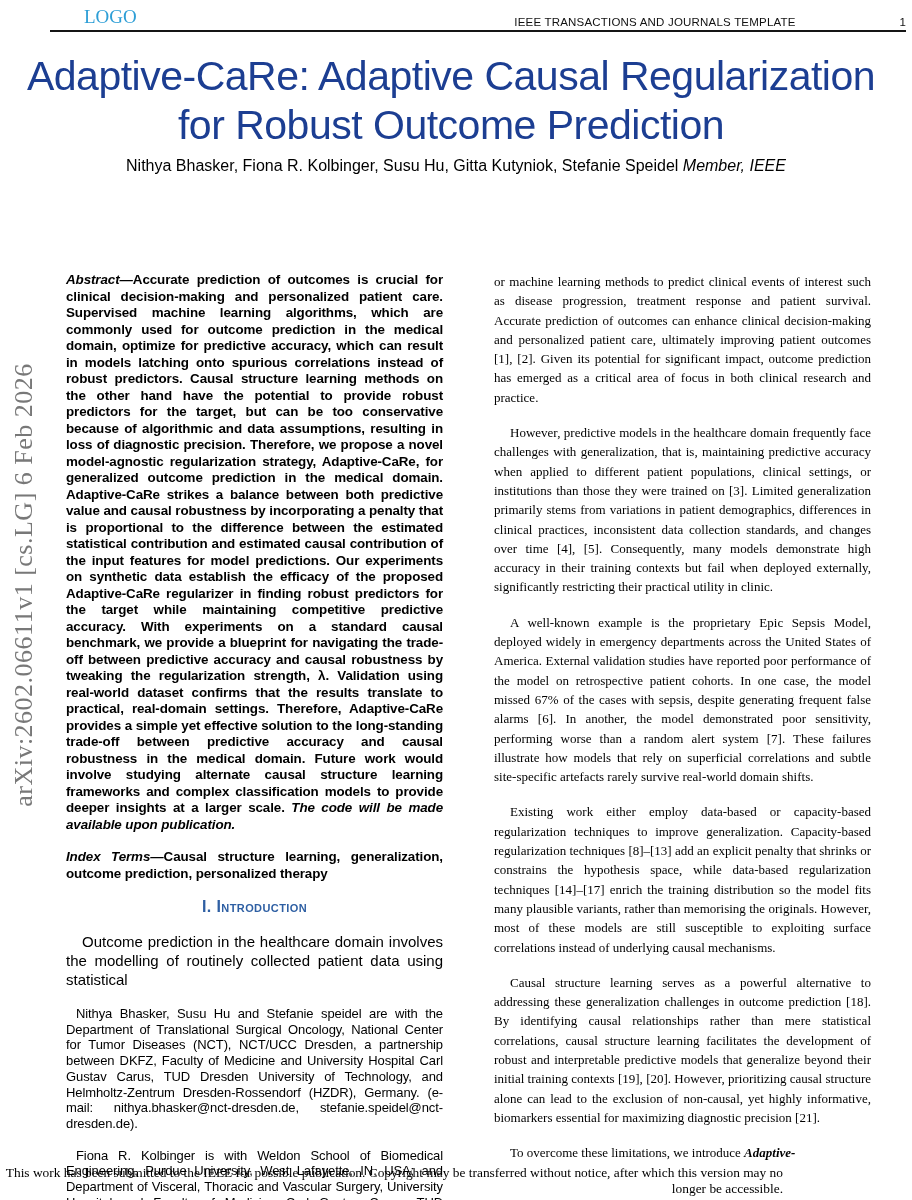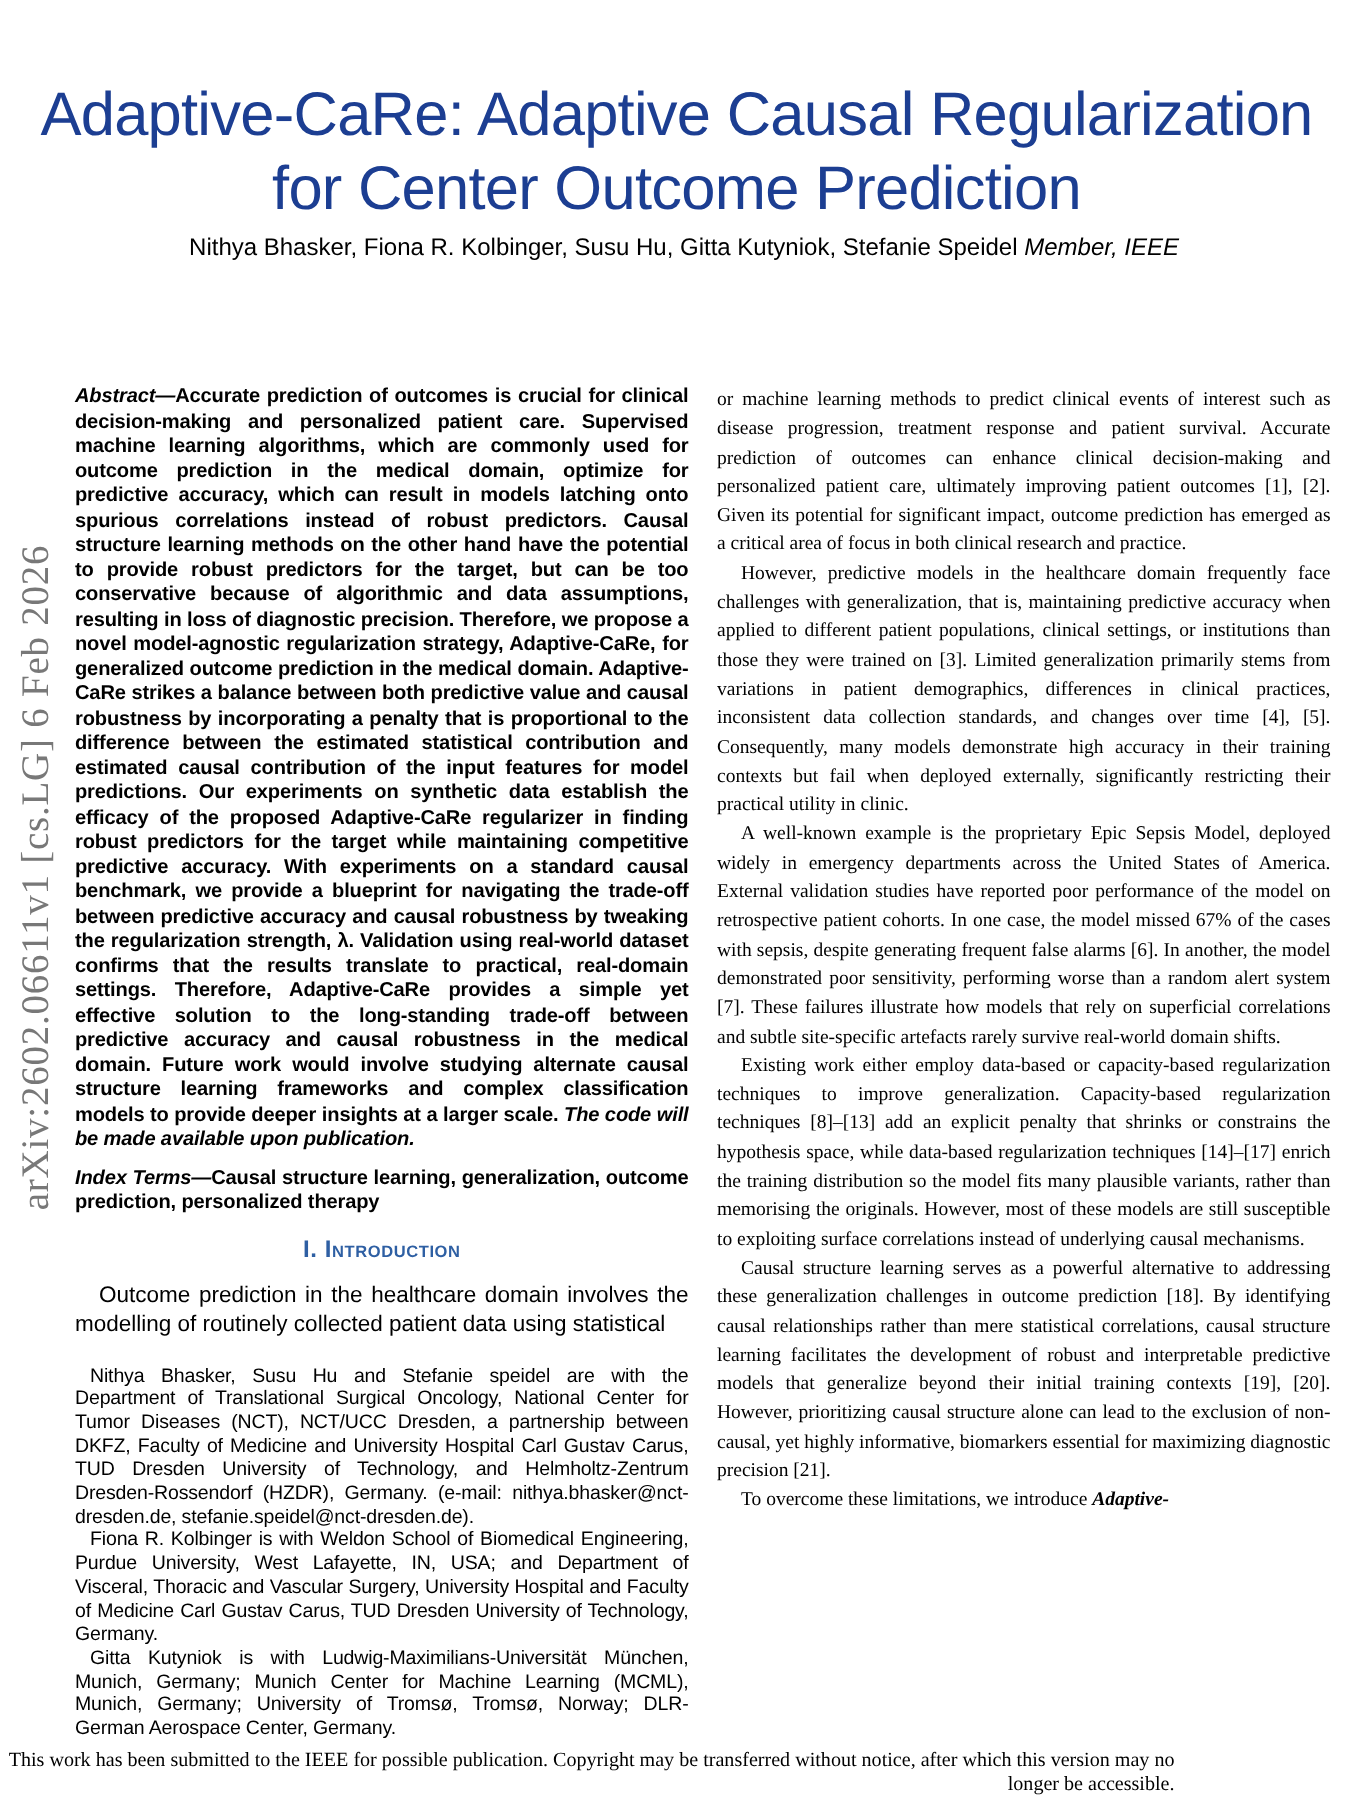--- a/index.html
+++ b/index.html
@@ -26,21 +26,21 @@
                font-family:"Liberation Sans",sans-serif;font-weight:400;
                font-size:41px;line-height:49px;color:#1c3e92;letter-spacing:-0.5px;}
   .authors{position:absolute;top:157px;left:0;width:912px;text-align:center;
            font-family:"Liberation Sans",sans-serif;font-size:16px;color:#000;}
   .authors .membership{font-style:italic;}
 
   
   .columns{position:absolute;top:256px;left:50px;display:flex;gap:19px;}
   .col{width:409px;}
 
-  p{margin:0;}
+  p{margin:16px;}
   .just{text-align:justify;hyphens:auto;-webkit-hyphens:auto;}
 
   .abstract{font-family:"Liberation Sans",sans-serif;font-weight:bold;
             font-size:13.4px;line-height:16.5px;letter-spacing:-0.1px;}
   .lbl{font-style:italic;}
   .it{font-style:italic;}
   .index-terms{margin-top:9px;}
 
   .sec-heading{margin-top:15px;margin-bottom:11px;text-align:center;
                font-family:"Liberation Sans",sans-serif;font-weight:700;
@@ -60,24 +60,34 @@
   .footer{position:absolute;bottom:3px;left:0;width:783px;text-align:right;
           font-family:"Liberation Serif",serif;font-size:13.4px;color:#000000;}
 </style>
 </head>
 <body>
 
 <div class="page">
 
   <div class="arxiv">arXiv:2602.06611v1  [cs.LG]  6 Feb 2026</div>
 
+  <div class="header">
+    <div class="header-row">
+      <span class="logo">LOGO</span>
+      <span class="header-right">
+        <span class="journal">IEEE TRANSACTIONS AND JOURNALS TEMPLATE</span>
+        <span class="pageno">1</span>
+      </span>
+    </div>
+    <div class="header-rule"></div>
+  </div>
 
   <div class="title-block">
     <div>Adaptive-CaRe: Adaptive Causal Regularization</div>
-    <div>for Center Outcome Prediction</div>
+    <div>for Robust Outcome Prediction</div>
   </div>
 
   <div class="authors">
     <span>Nithya Bhasker, Fiona R. Kolbinger, Susu Hu, Gitta Kutyniok, Stefanie Speidel </span><span class="membership">Member, IEEE</span>
   </div>
 
   <div class="columns">
 
     <div class="col left-col">
       <p class="abstract just"><i class="lbl">Abstract—</i><span>Accurate prediction of outcomes is crucial for clinical decision-making and personalized patient care. Supervised machine learning algorithms, which are commonly used for outcome prediction in the medical domain, optimize for predictive accuracy, which can result in models latching onto spurious correlations instead of robust predictors. Causal structure learning methods on the other hand have the potential to provide robust predictors for the target, but can be too conservative because of algorithmic and data assumptions, resulting in loss of diagnostic precision. Therefore, we propose a novel model-agnostic regularization strategy, Adaptive-CaRe, for generalized outcome prediction in the medical domain. Adaptive-CaRe strikes a balance between both predictive value and causal robustness by incorporating a penalty that is proportional to the difference between the estimated statistical contribution and estimated causal contribution of the input features for model predictions. Our experiments on synthetic data establish the efficacy of the proposed Adaptive-CaRe regularizer in finding robust predictors for the target while maintaining competitive predictive accuracy. With experiments on a standard causal benchmark, we provide a blueprint for navigating the trade-off between predictive accuracy and causal robustness by tweaking the regularization strength, λ. Validation using real-world dataset confirms that the results translate to practical, real-domain settings. Therefore, Adaptive-CaRe provides a simple yet effective solution to the long-standing trade-off between predictive accuracy and causal robustness in the medical domain. Future work would involve studying alternate causal structure learning frameworks and complex classification models to provide deeper insights at a larger scale. </span><span class="it">The code will be made available upon publication.</span></p>

